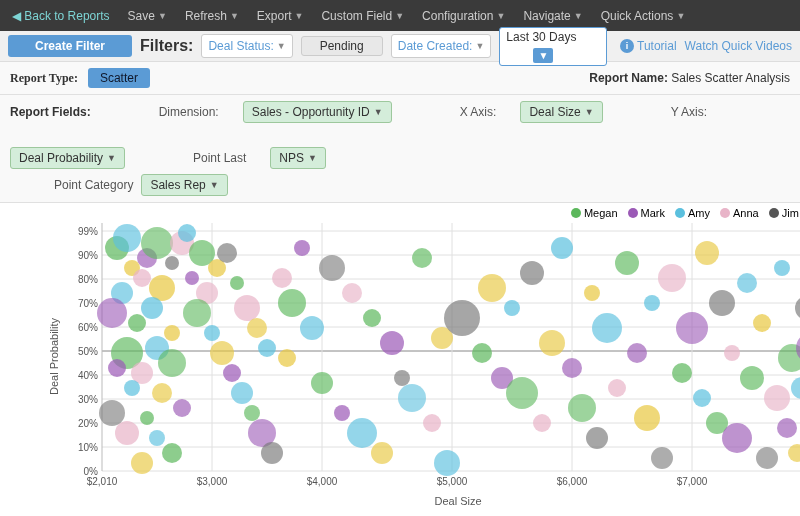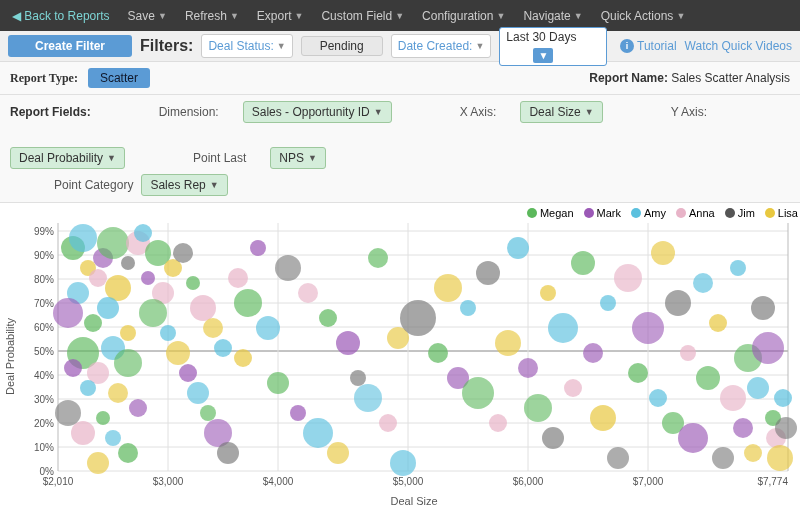--- a/index.html
+++ b/index.html
@@ -161,20 +161,21 @@
       display: flex;
       align-items: center;
       gap: 4px;
     }
     .field-dropdown .caret { font-size: 9px; color: #555; }
     .fields-row2 { margin-top: 5px; display: flex; align-items: center; gap: 8px; }
 
     .chart-wrapper {
       display: flex;
       width: 668px;
+      margin-left: 44px;
     }
 
     .y-axis-label {
       writing-mode: vertical-rl;
       transform: rotate(180deg);
       font-size: 11px;
       color: #555;
       text-align: center;
       padding: 10px 2px;
       display: flex;

